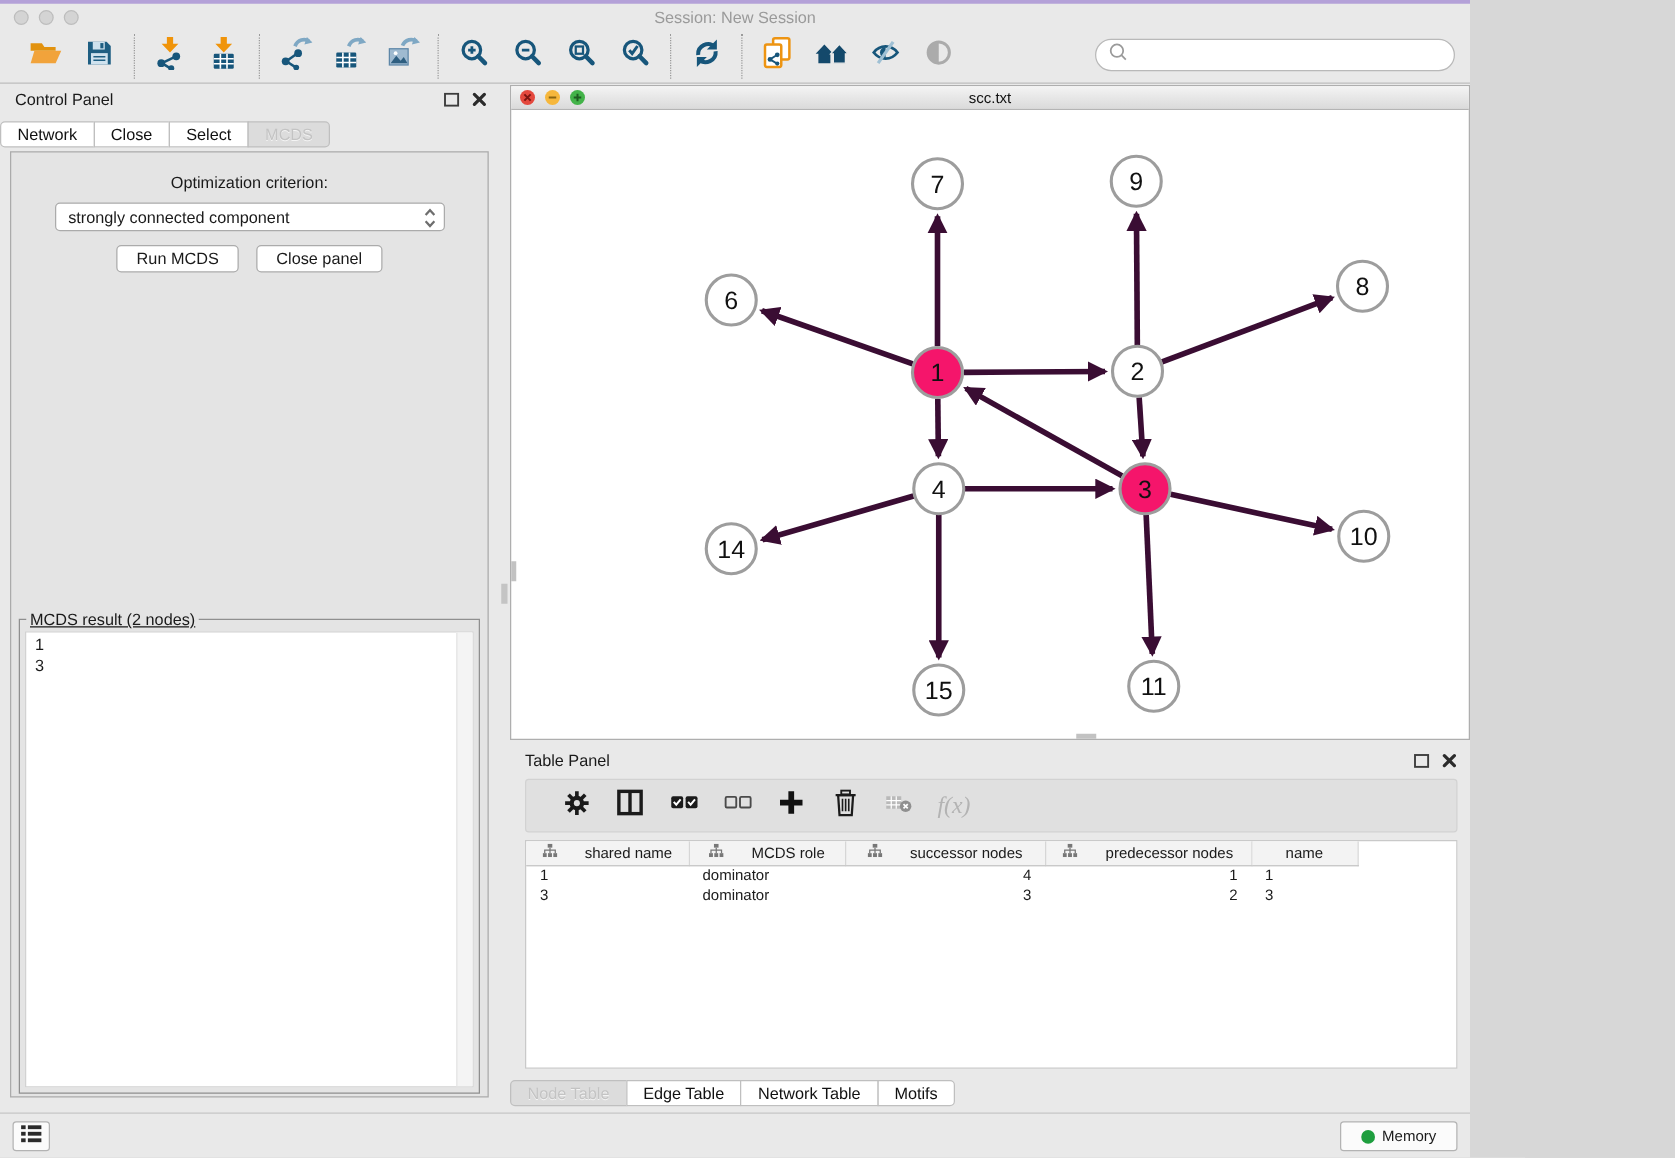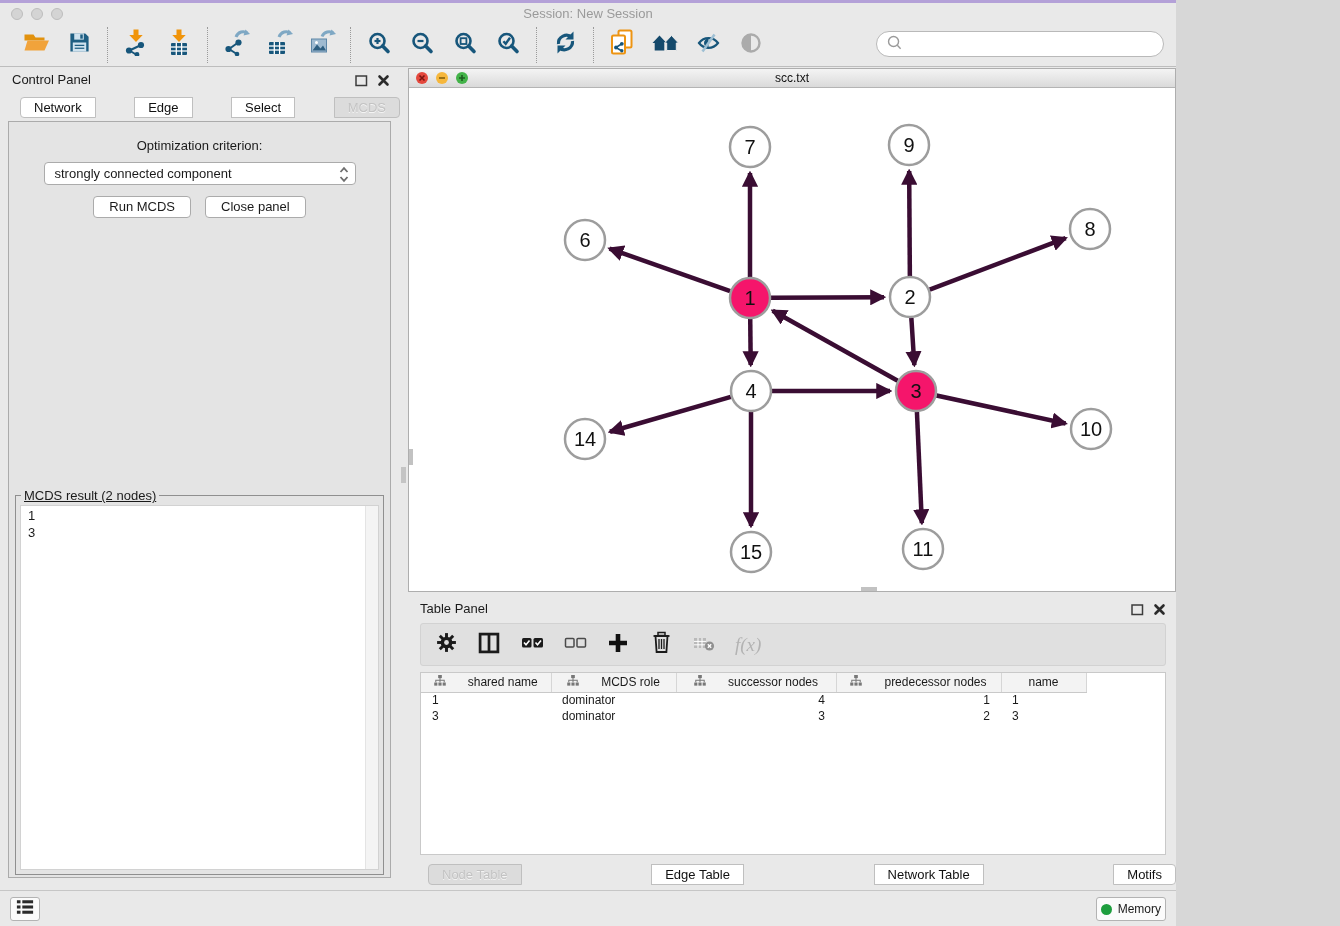--- a/index.html
+++ b/index.html
@@ -25,21 +25,21 @@
   .search {
     position:absolute; right:12px; top:8px; width:288px; height:26px; background:#fff;
     border:1px solid #b9b9b9; border-radius:13px; display:flex; align-items:center;
     padding:0 9px; gap:5px;
   }
   .search input { border:none; outline:none; flex:1; font-size:13px; background:transparent; font-family:"Liberation Sans",sans-serif; }
 
   
   .panel-title { position:absolute; left:12px; top:5px; font-size:13px; }
   .panel-btns { position:absolute; right:10px; top:6px; display:flex; gap:9px; align-items:center; }
-  .tabs-row { display:flex; justify-content:space-between;padding-left:20px; }
+  .tabs-row { display:flex; justify-content:flex-start; }
   .tab {
     height:21px; line-height:20px; padding:0 13px; font-size:13px; background:#fff;
     border:1px solid #bfbfbf; margin-left:-1px; color:#111; cursor:default; white-space:nowrap;
   }
   .tab:first-child { border-radius:4px 0 0 4px; margin-left:0; }
   .tab:last-child  { border-radius:0 4px 4px 0; }
   .tab.active { background:#dcdcdc; color:#c3c3c3; text-shadow:0 1px 0 #f4f4f4; }
 
   
   .control-panel { position:absolute; left:0; top:67px; width:400px; height:823px; }
@@ -66,38 +66,38 @@
   .nw-light { width:12px; height:12px; border-radius:50%; display:flex; align-items:center; justify-content:center; }
   .nw-title { text-align:center; font-size:12px; line-height:18px; color:#111; }
   .nw-canvas { position:absolute; top:19px; left:0; right:0; bottom:0; }
   .nw-thumb-v { position:absolute; left:0; top:380px; width:4px; height:16px; background:#c2c2c2; }
   .nw-thumb-h { position:absolute; bottom:0; left:452px; width:16px; height:4px; background:#c2c2c2; }
 
   
   .table-panel { position:absolute; left:408px; top:596px; right:0; height:294px; }
   .tp-toolbar {
     position:absolute; left:12px; right:10px; top:27px; height:43px; background:#e0e0e0;
-    border:1px solid #d2d2d2; border-radius:3px; display:flex; align-items:center; gap:19px; padding:0 13px;
+    border:1px solid #d2d2d2; border-radius:3px; display:flex; align-items:center; gap:19px; padding:0 28px;
   }
   .tp-btn { display:flex; align-items:center; justify-content:center; min-width:24px; height:26px; cursor:default; }
   .fx-label { font-family:"Liberation Serif", serif; font-style:italic; font-size:19px; color:#b3b3b3; }
   .tp-table { position:absolute; left:12px; right:10px; top:76px; bottom:35px; background:#fff; border:1px solid #c9c9c9; overflow:hidden; }
   .tp-table table { border-collapse:collapse; table-layout:fixed; font-size:12px; }
   .tp-table th {
     height:19px; background:#f3f3f3; border-right:1px solid #d6d6d6; border-bottom:1px solid #c9c9c9;
     font-weight:normal; text-align:center; padding:0 4px; white-space:nowrap; overflow:hidden;
   }
   .tp-table th .hdr-inner { display:inline-flex; align-items:flex-start; gap:22px; }
   .tp-table td { height:16px; padding:0 11px; white-space:nowrap; overflow:hidden; }
   .tp-tabs { position:absolute; left:0; right:0; bottom:5px; }
 
   
   .statusbar { position:absolute; left:0; right:0; bottom:0; height:36px; border-top:1px solid #c6c6c6; background:#e9e9e9; }
   .status-list-btn { position:absolute; left:10px; top:6px; width:30px; height:24px; background:#fbfbfb; border:1px solid #b3b3b3; border-radius:3px; display:flex; align-items:center; justify-content:center; }
-  .memory-btn { position:absolute; right:10px; top:6px; height:24px; padding:0 4px; background:#fbfbfb; border:1px solid #b3b3b3; border-radius:3px; display:flex; align-items:center; gap:6px; font-size:12px; }
+  .memory-btn { position:absolute; right:10px; top:6px; height:24px; padding:0 16px; background:#fbfbfb; border:1px solid #b3b3b3; border-radius:3px; display:flex; align-items:center; gap:6px; font-size:12px; }
   .memory-dot { width:11px; height:11px; border-radius:50%; }
 
   .splitter-v { position:absolute; left:400px; top:67px; width:8px; bottom:36px; }
   .splitter-v .grip { position:absolute; left:1px; top:400px; width:5px; height:16px; background:#c4c4c4; }
   .splitter-h { position:absolute; left:408px; right:0; top:592px; height:4px; }
 </style>
 </head>
 <body>
 
 <div id="window">
@@ -296,21 +296,21 @@
     <div class="panel-btns">
       <span><svg width="13" height="12" viewBox="0 0 13 12">
             <rect x="1" y="1" width="10.5" height="9.5" fill="none" stroke="#3c3c3c" stroke-width="1.5"></rect>
           </svg></span>
       <span><svg width="13" height="13" viewBox="0 0 13 13">
             <path d="M2.5 2.5 L10.5 10.5 M10.5 2.5 L2.5 10.5" stroke="#2b2b2b" stroke-width="2.6" stroke-linecap="round"></path>
           </svg></span>
     </div>
     <div class="cp-tabs tabs-row" id="cp-tabs">
         <span class="tab">Network</span>
-        <span class="tab">Edge</span>
+        <span class="tab">Close</span>
         <span class="tab">Select</span>
         <span class="tab active">MCDS</span>
       </div>
 
     <div class="cp-content">
       <div class="opt-label">Optimization criterion:</div>
       <div class="opt-select">
         <span>strongly connected component</span>
         <span class="chev"><svg width="14" height="19" viewBox="0 0 14 19">
               <path d="M3.5 7 L7 3.2 L10.5 7" fill="none" stroke="#6e6e6e" stroke-width="1.8"></path>

